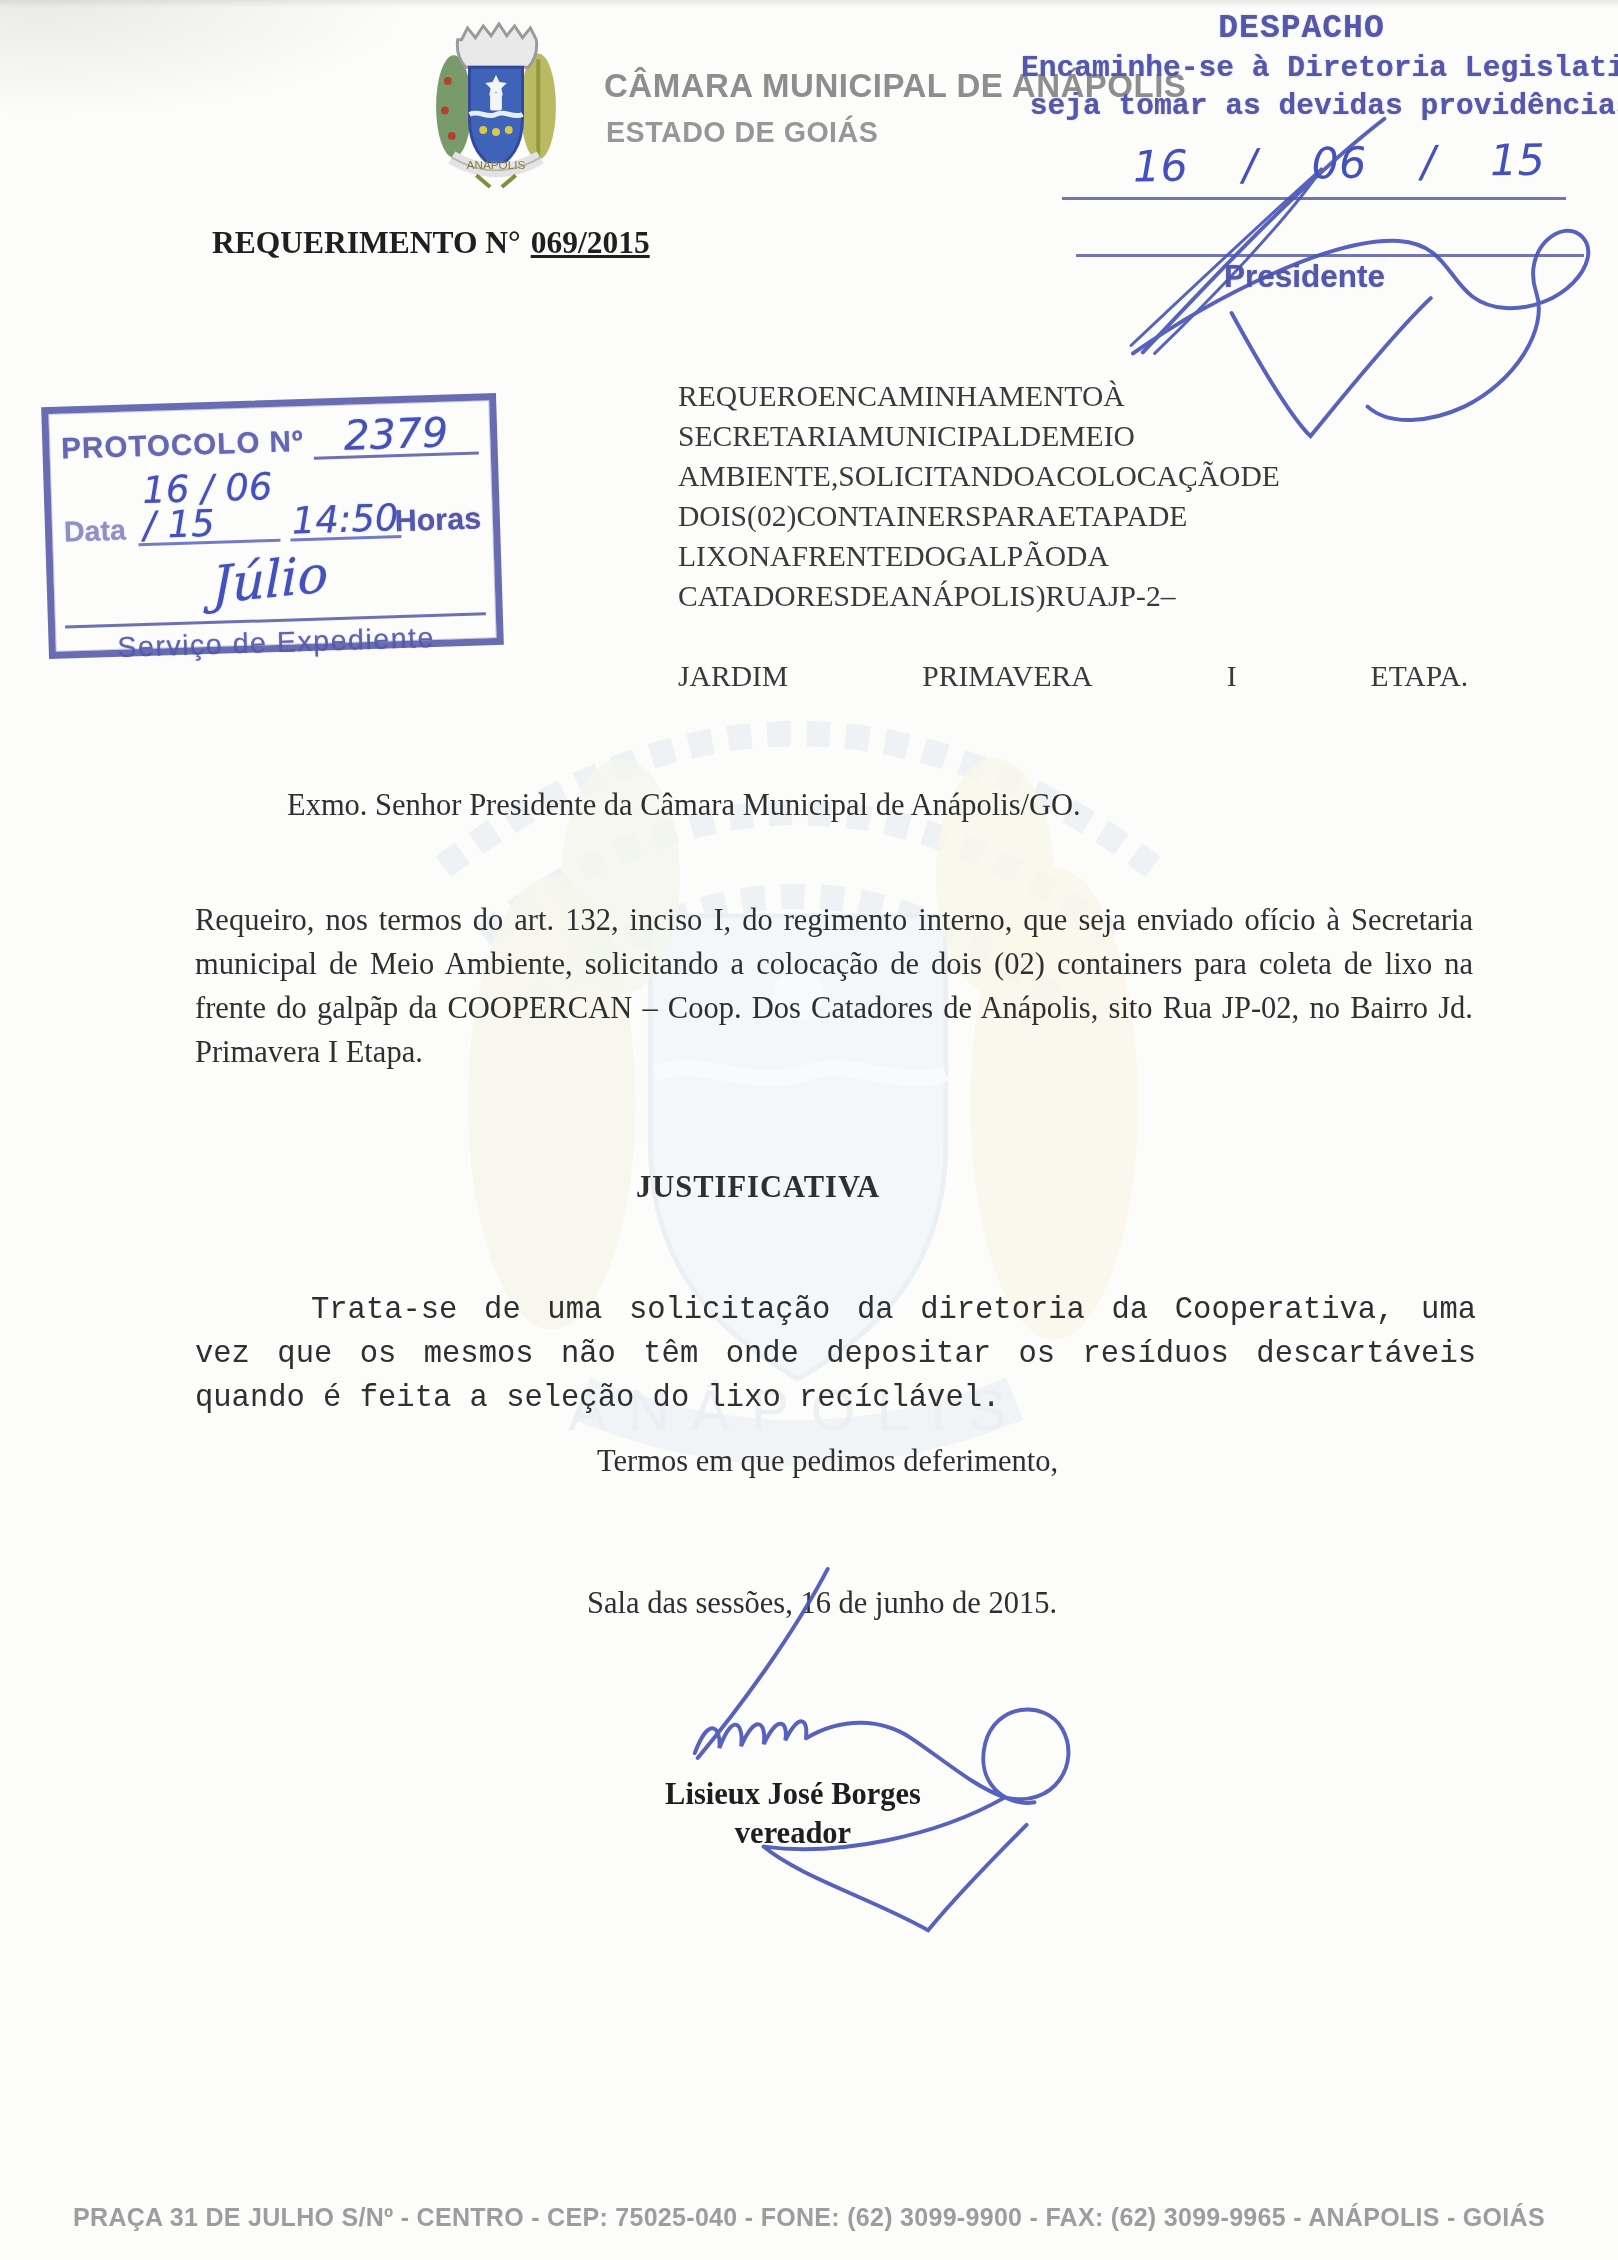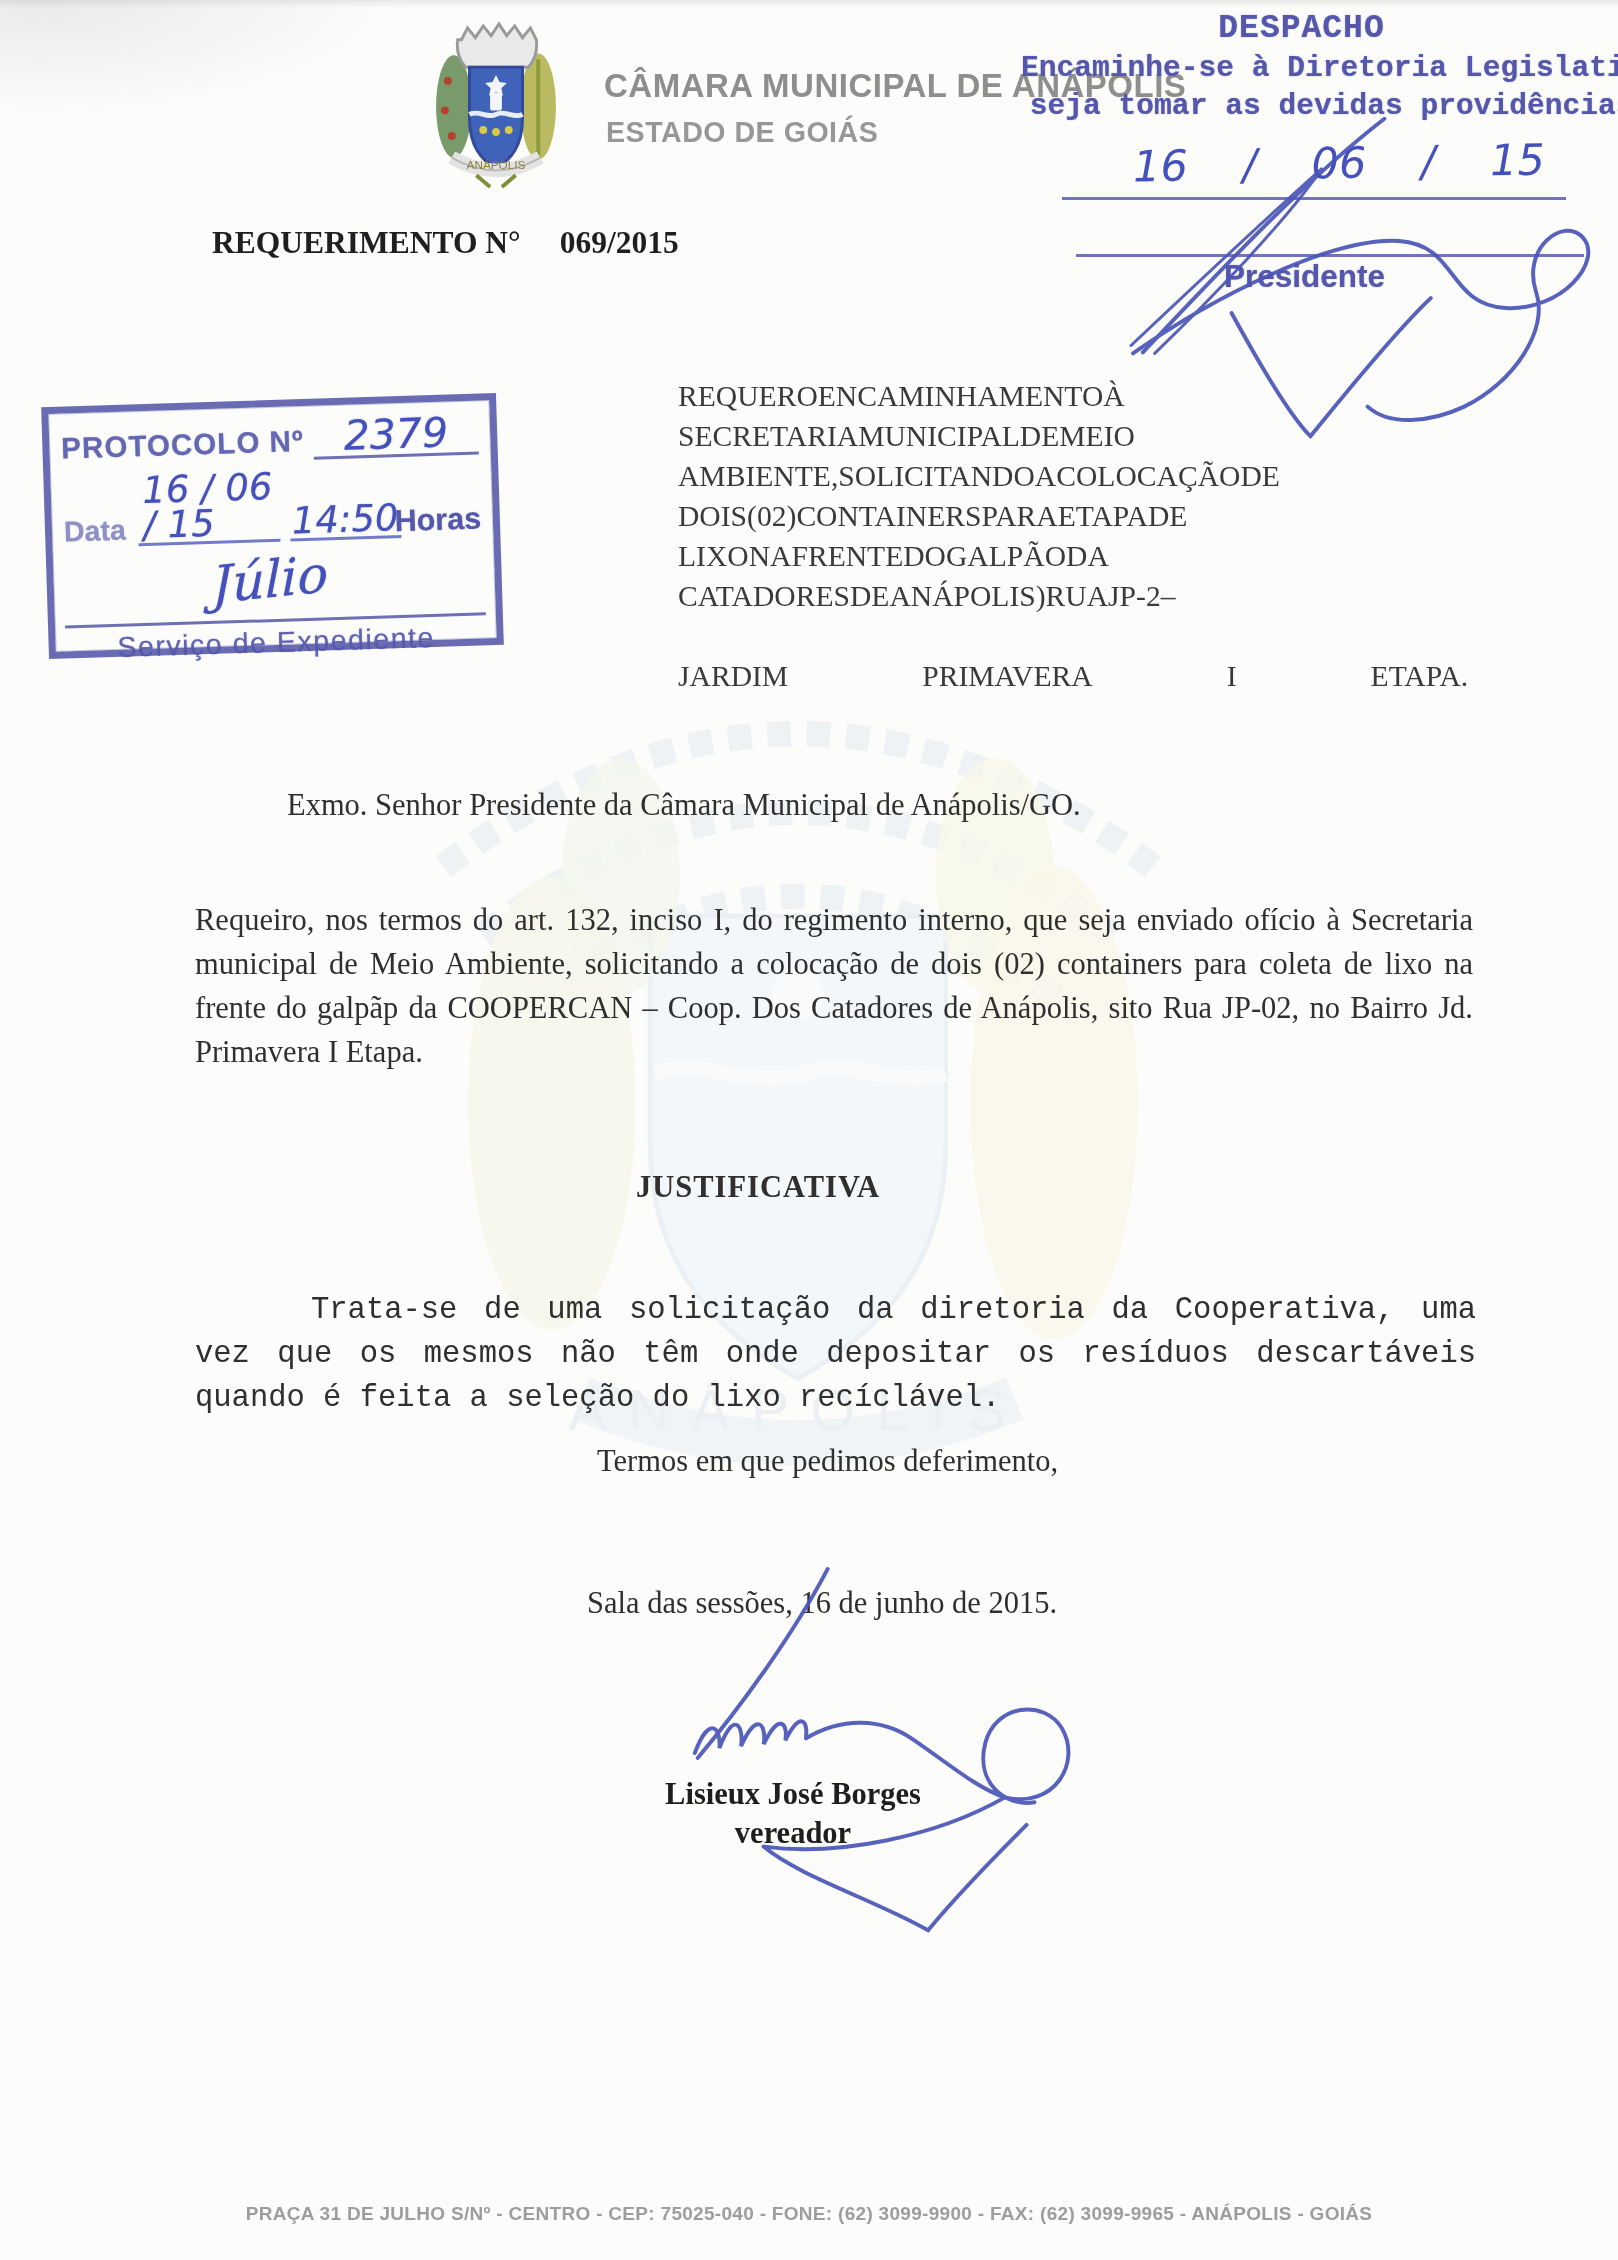--- a/index.html
+++ b/index.html
@@ -50,21 +50,21 @@
     border-bottom:3.9px solid rgba(78,82,168,.8);z-index:4;}
   .despacho-roleline{position:absolute;left:1076px;top:254px;width:508px;height:0;
     border-bottom:3.9px solid rgba(78,82,168,.8);z-index:4;}
   .despacho-role{position:absolute;left:1224px;top:258px;font-family:"Liberation Sans",sans-serif;
     font-size:31.5px;font-weight:bold;z-index:4;}
   .sig-president{position:absolute;left:1064px;top:99px;width:555px;height:355px;z-index:7;}
 
   
   .req-title{position:absolute;left:212px;top:225px;font-weight:bold;font-size:31.5px;
     color:#1f1f1f;white-space:nowrap;}
-  .req-title .num{margin-left:39px;}
+  .req-title .num{margin-left:10px;text-decoration:underline;}
 
   
   .protocolo{
     position:absolute;left:45px;top:400px;width:455px;height:252px;
     border:7.9px solid rgba(72,76,162,.82);
     box-sizing:border-box;
     transform:rotate(-1.8deg);
     font-family:"Liberation Sans",sans-serif;
     padding:9.9px 11.8px 0 11.8px;z-index:5;
     box-shadow:inset 0 0 0 1px rgba(72,76,162,.25);
@@ -105,21 +105,21 @@
   .closing{position:absolute;left:597px;top:1444px;font-size:30.5px;white-space:nowrap;}
   .place-date{position:absolute;left:587px;top:1586px;font-size:30.5px;white-space:nowrap;}
 
   
   .sig-lisieux{position:absolute;left:680px;top:1551px;width:512px;height:414px;z-index:6;}
   .signer{position:absolute;left:611px;top:1775px;width:364px;text-align:center;
     font-size:30.5px;font-weight:bold;line-height:39px;color:#1e1e1e;z-index:5;}
 
   
   .footer{position:absolute;left:0;top:2203px;width:1618px;text-align:center;
-    font-family:"Liberation Sans",sans-serif;font-weight:bold;font-size:19px;
+    font-family:"Liberation Sans",sans-serif;font-weight:bold;font-size:25px;
     color:#9d9d9d;letter-spacing:0.3px;}
 </style>
 </head>
 <body>
 
 <div class="page">
 
   <div class="smudge-tl"></div>
   <div class="smudge-top"></div>
 

